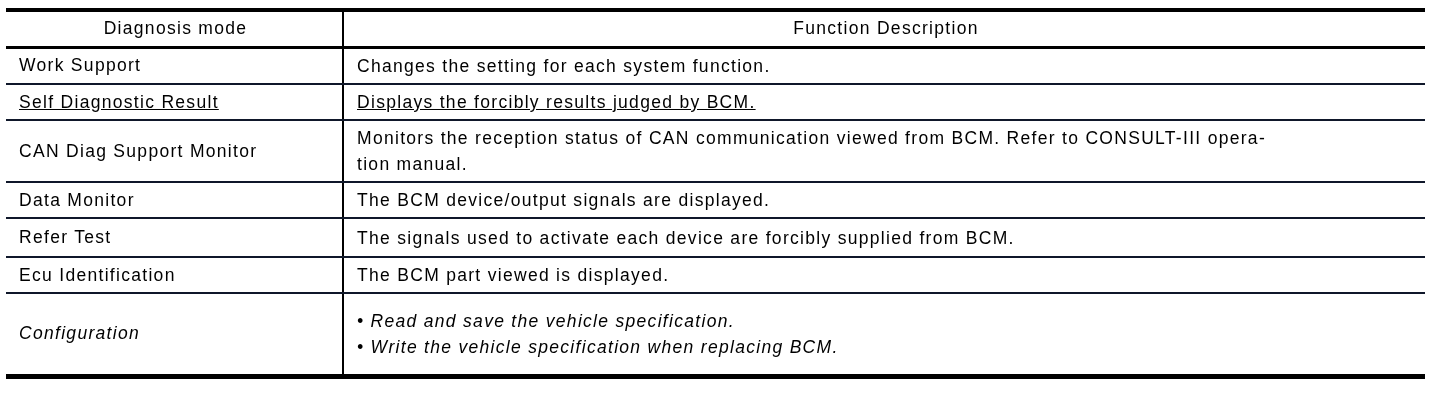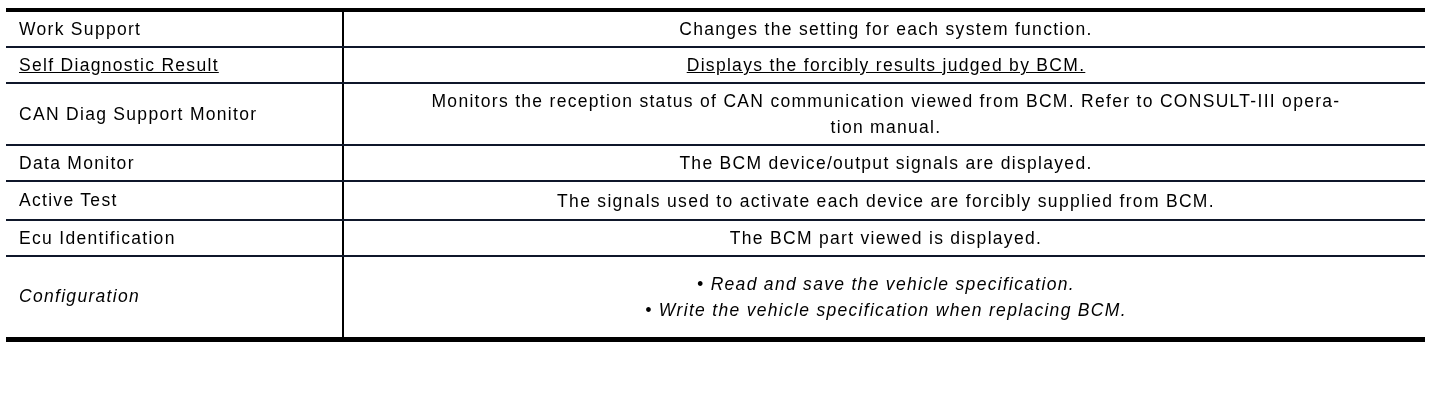--- a/index.html
+++ b/index.html
@@ -44,40 +44,43 @@
   tr.hdr { height: 37px; }
   tr.hdr th {
     text-align: center;
     border-bottom: 3px solid #000;
   }
   tr.row td { border-bottom: 2px solid #0f172a; }
   tr.row:last-child td { border-bottom: none; }
   td.desc {
     white-space: pre-line;
     line-height: 26px;
-    text-align: center;
   }
   tr.r-work   { height: 37px; }
   tr.r-self   { height: 34px; text-decoration: underline; }
   tr.r-can    { height: 50px; }
   tr.r-data   { height: 20px; }
   tr.r-active { height: 39px; }
   tr.r-ecu    { height: 35px; }
   tr.r-config { height: 83px; font-style: italic; }
 </style>
 </head>
 <body>
 
 <div class="page">
   <table class="diag">
     <colgroup>
       <col class="c-mode">
       <col class="c-desc">
     </colgroup>
     <tbody>
+      <tr class="hdr">
+        <th>Diagnosis mode</th>
+        <th>Function Description</th>
+      </tr>
 
       <tr class="row r-work">
         <td class="mode">Work Support</td>
         <td class="desc">Changes the setting for each system function.</td>
       </tr>
 
       <tr class="row r-self">
         <td class="mode">Self Diagnostic Result</td>
         <td class="desc">Displays the forcibly results judged by BCM.</td>
       </tr>
@@ -87,21 +90,21 @@
         <td class="desc">Monitors the reception status of CAN communication viewed from BCM. Refer to CONSULT-III opera-
 tion manual.</td>
       </tr>
 
       <tr class="row r-data">
         <td class="mode">Data Monitor</td>
         <td class="desc">The BCM device/output signals are displayed.</td>
       </tr>
 
       <tr class="row r-active">
-        <td class="mode">Active Test</td>
+        <td class="mode">Refer Test</td>
         <td class="desc">The signals used to activate each device are forcibly supplied from BCM.</td>
       </tr>
 
       <tr class="row r-ecu">
         <td class="mode">Ecu Identification</td>
         <td class="desc">The BCM part viewed is displayed.</td>
       </tr>
 
       <tr class="row r-config">
         <td class="mode">Configuration</td>

